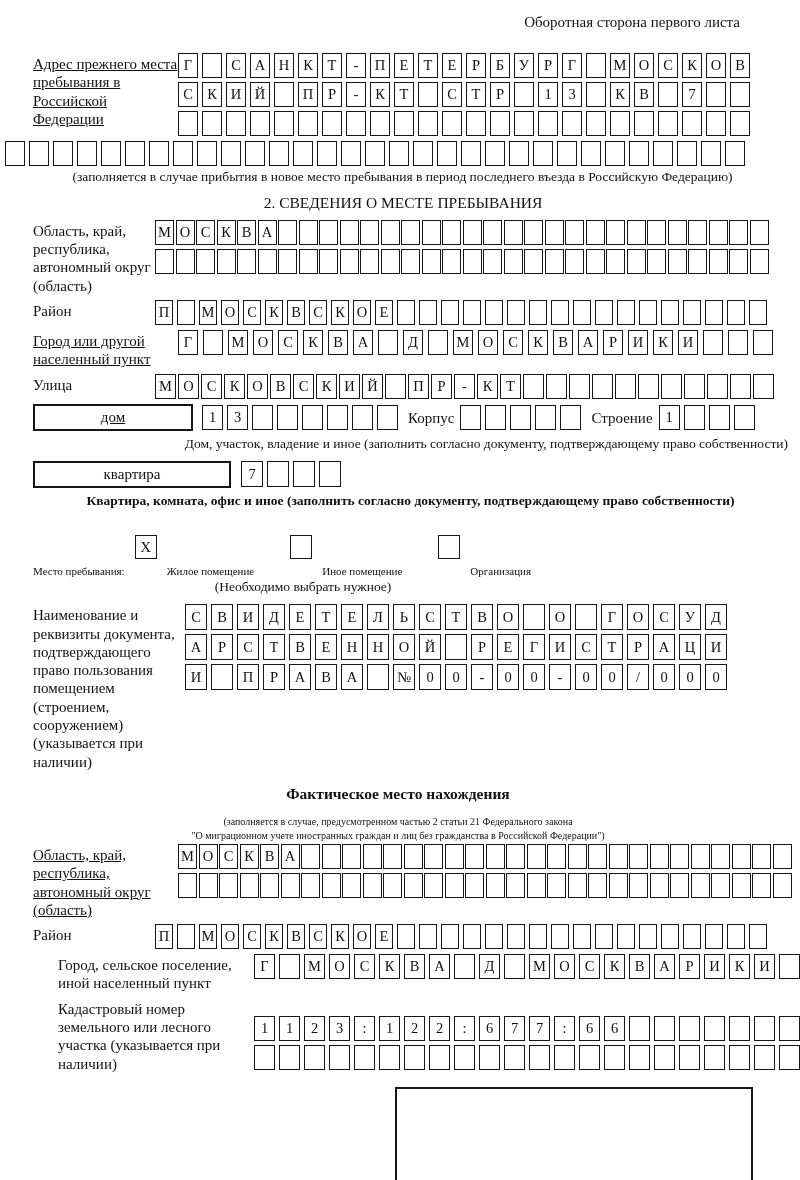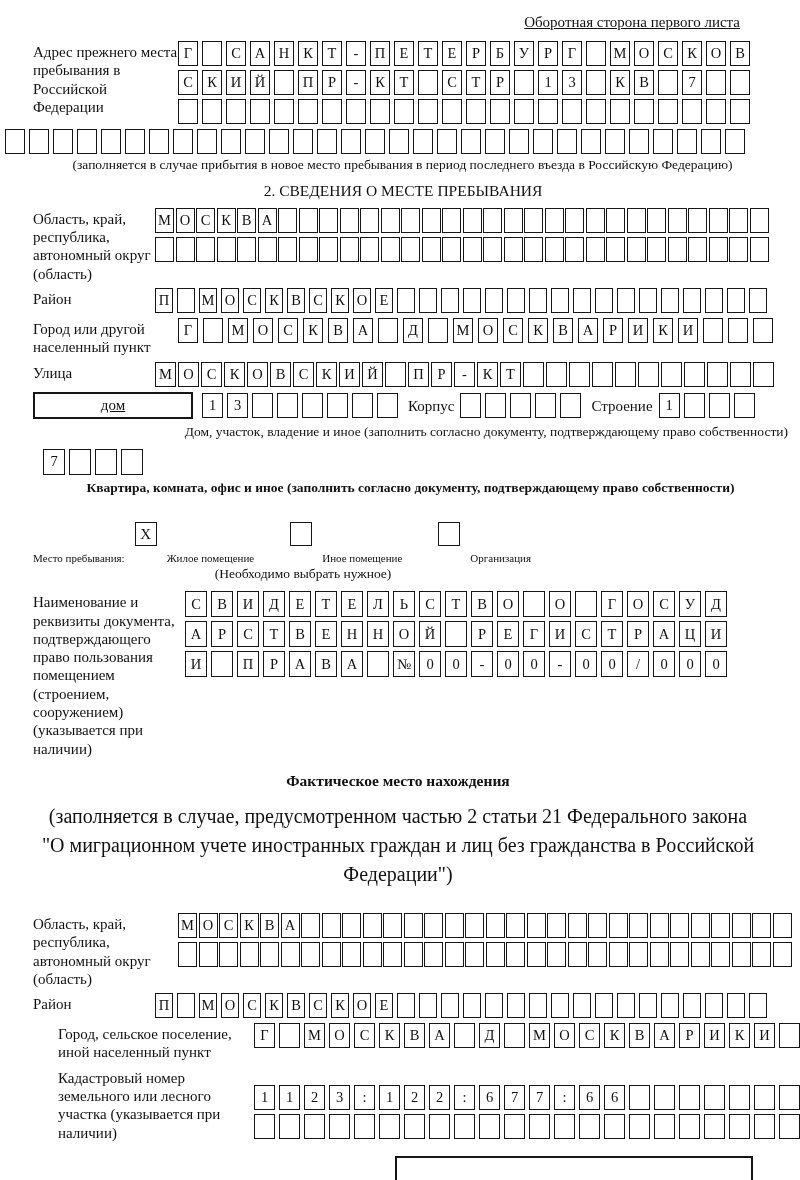--- a/index.html
+++ b/index.html
@@ -4,26 +4,26 @@
 <style>
   * { margin:0; padding:0; box-sizing:border-box; }
   html,body { background:#ffffff; }
   body {
     width:800px; height:1180px;
     font-family:"Liberation Serif", serif;
     color:#111;
     padding:14px 12px 0 33px;
     overflow:hidden;
   }
-  .topnote { text-align:right; font-size:15px; padding-right:48px; margin-bottom:10px;text-decoration:underline; }
+  .topnote { text-align:right; font-size:15px; padding-right:48px; margin-bottom:22px; }
 
   .row { display:flex; align-items:flex-start; margin-bottom:5px; }
   .lbl { font-size:15px; line-height:1.22; flex:none; padding-top:2px; }
   .lw120 { width:122px; }
-  .lw145 { width:145px; }
+  .lw145 { width:145px;text-decoration:underline; }
   .lw152 { width:152px; }
   .lw190 { width:196px;margin-left:25px; }
 
   .cellcol { display:flex; flex-direction:column; gap:4px; }
 
   .cells { display:flex; gap:5px; }
   .cells.tight { gap:1.5px; }
   .cells.g4 { gap:4px; }
   .cells.g2 { gap:2px; }
   .cell {
@@ -57,21 +57,21 @@
   .ptype { display:flex; align-items:center; margin:6px 0 2px 0; }
   .ptype .t { font-size:11px;margin-top:48px; }
   .cbox {
     width:22px; height:24px; border:1.8px solid #161616; flex:none;
     display:flex; align-items:center; justify-content:center;
     font-size:15px; margin:0 10px;
   }
   .ptype .opt-gap { width:26px; }
 
   .fact-head { font-weight:bold; font-size:15.5px; text-align:center; width:730px; margin:14px 0 12px 0; }
-  .fact-note { font-size:20px; text-align:center; width:730px; line-height:1.45; margin-bottom:24px; }
+  .fact-note { font-size:10px; text-align:center; width:730px; line-height:1.45; margin-bottom:0; }
 
   .stamp-wrap { margin-top:14px; margin-left:362px; width:364px; }
   .stamp-box { width:358px; height:174px; border:2px solid #161616; background:#fff; }
 </style>
 </head>
 <body>
 
 <div class="topnote">Оборотная сторона первого листа</div>
 
 <div class="row">
@@ -386,20 +386,21 @@
   <div class="cells g4 cw21">
       <span class="cell">1</span>
       <span class="cell"></span>
       <span class="cell"></span>
       <span class="cell"></span>
     </div>
 </div>
 <div class="note" style="text-align:right;">Дом, участок, владение и иное (заполнить согласно документу, подтверждающему право собственности)</div>
 
 <div class="row" style="align-items:center;">
+  <div class="wide-box aptbox">квартира</div>
   <div style="width:10px;"></div>
   <div class="cells g4 cw22">
       <span class="cell">7</span>
       <span class="cell"></span>
       <span class="cell"></span>
       <span class="cell"></span>
     </div>
 </div>
 <div class="note" style="text-align:center;font-weight:bold;">Квартира, комната, офис и иное (заполнить согласно документу, подтверждающему право собственности)</div>
 

